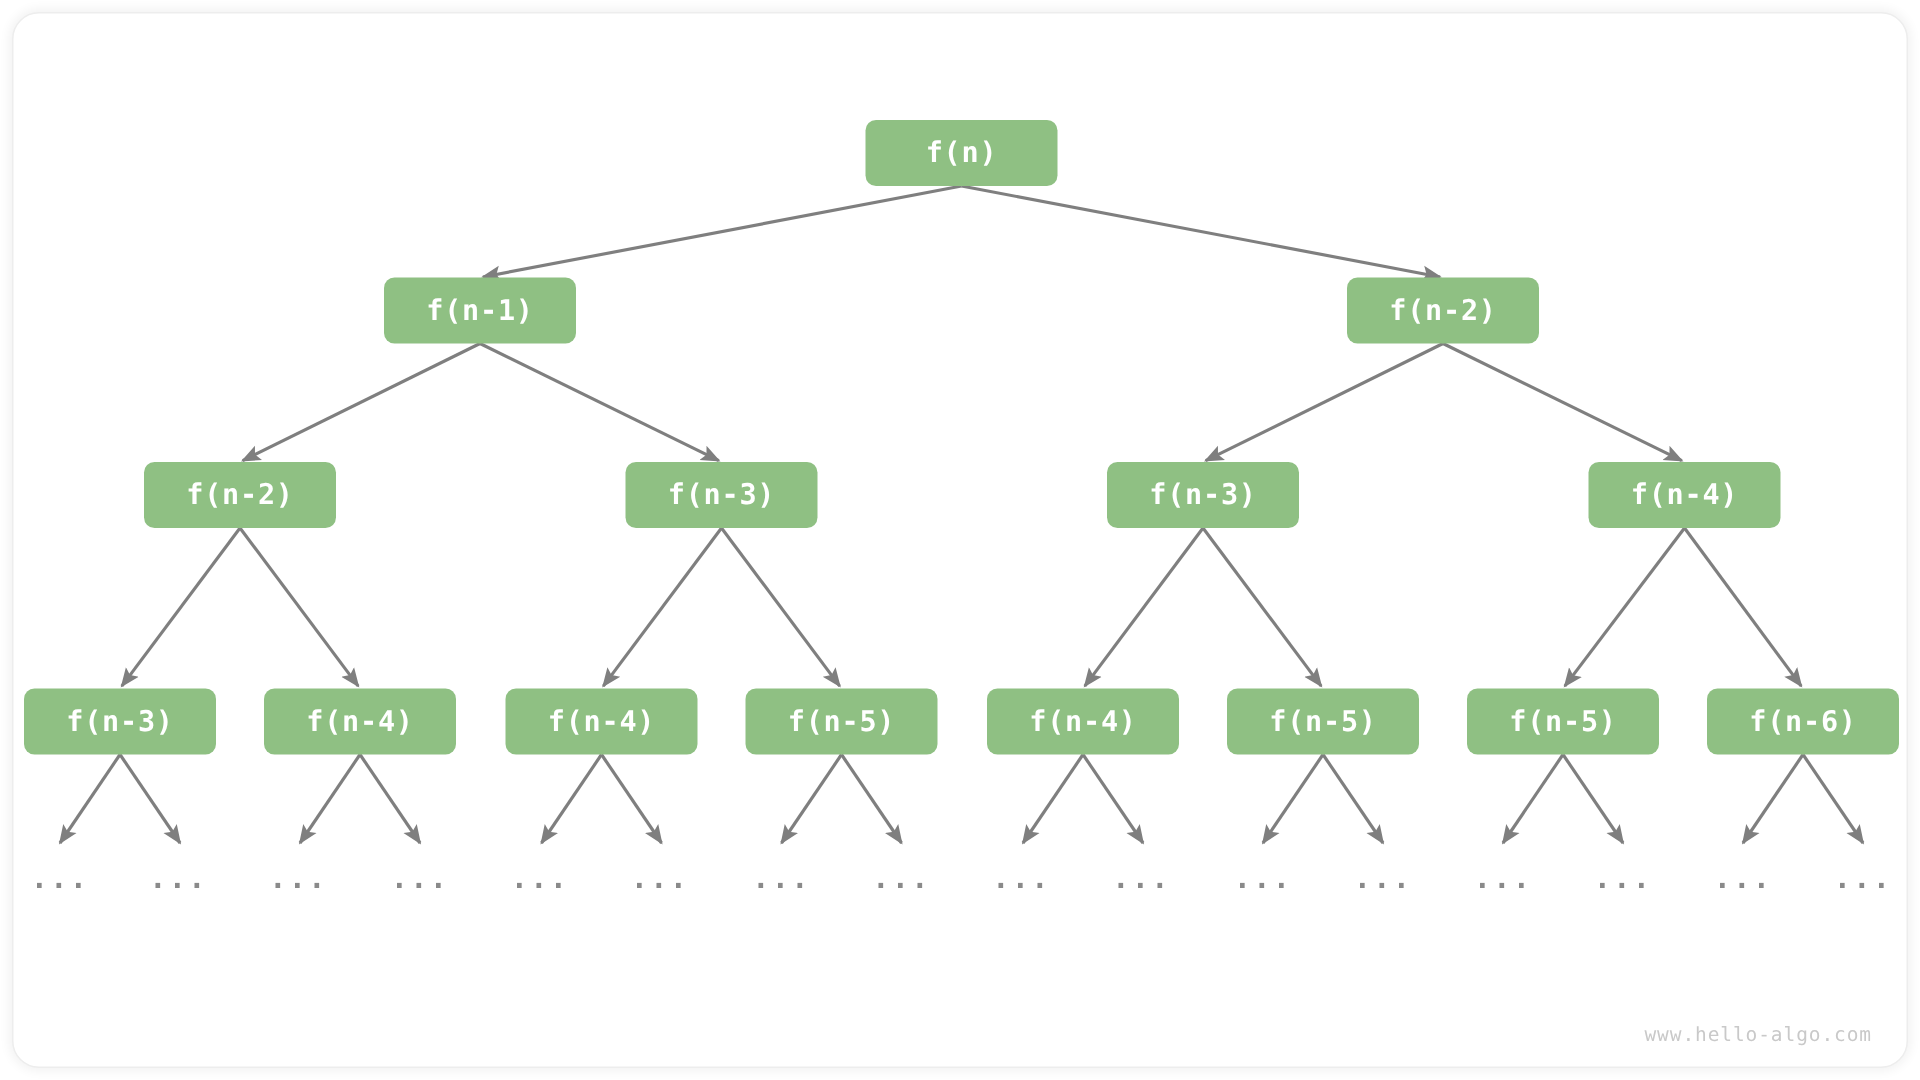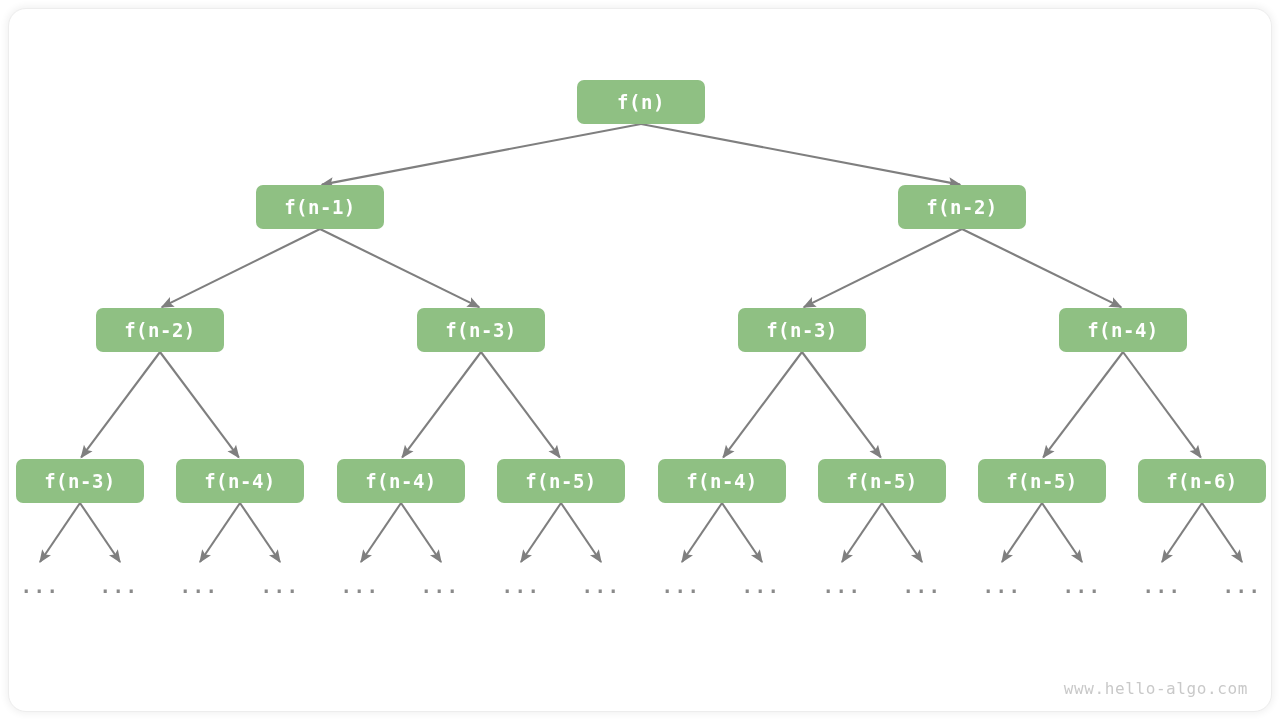--- a/index.html
+++ b/index.html
@@ -46,21 +46,21 @@
     font-size:19px;
     font-weight:bold;
     text-anchor:middle;
     dominant-baseline:middle;
     letter-spacing:1.5px;
   }
   #watermark{
     position:absolute;
     right:32px; bottom:22px;
     font-family:"DejaVu Sans Mono", monospace;
-    font-size:16px;
+    font-size:13px;
     color:#c9c9c9;
     letter-spacing:0.6px;
     white-space:nowrap;
   }
 </style>
 </head>
 <body>
 
 <div id="canvas-frame">
 </div>

